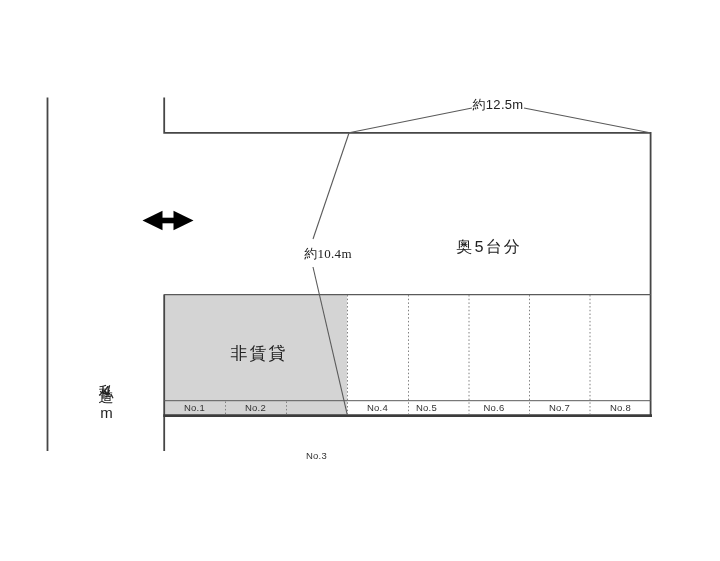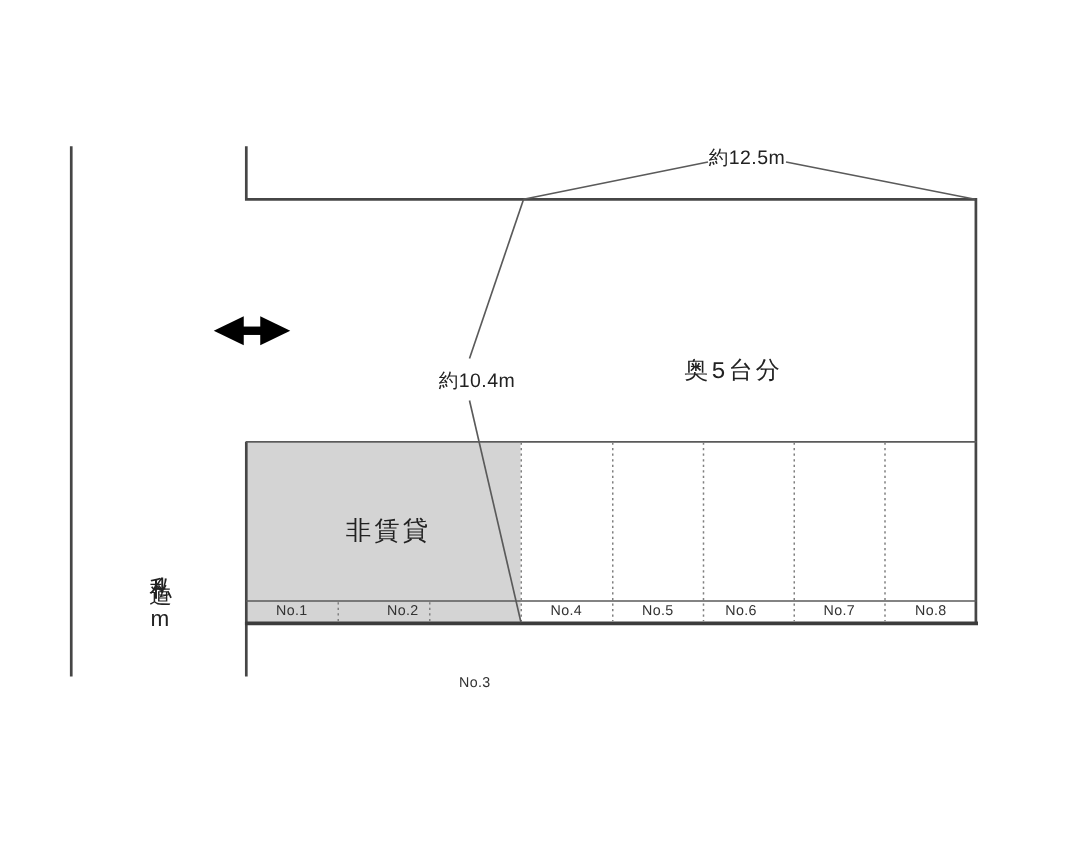--- a/index.html
+++ b/index.html
@@ -110,30 +110,30 @@
 
     <g fill="#000000">
       <rect x="158" y="217.7" width="20" height="5.6"></rect>
       <polygon points="142.5,220.5 162.5,210.8 162.5,230.2"></polygon>
       <polygon points="193.5,220.5 173.5,210.8 173.5,230.2"></polygon>
     </g>
   </svg>
 
   <div class="txt dim-label" style="left:498px; top:96px;">約12.5m</div>
 
-  <div class="txt dim-label" style="left:318px; top:245px;">約10.4m</div>
+  <div class="txt dim-label" style="left:328px; top:245px;font-family:Liberation Serif, serif;">約10.4m</div>
 
   <div class="txt back-area-label" style="left:489px; top:237px;font-family:Liberation Mono, monospace;">奥5台分</div>
 
   <div class="txt non-rental-label" style="left:259px; top:342px;">非賃貸</div>
 
   <div class="txt private-road-label">私道4m</div>
 
   <div class="space-label" style="left:164px; width:61px;">No.1</div>
-  <div class="space-label" style="left:238px; width:61px;">No.2</div>
+  <div class="space-label" style="left:225px; width:61px;">No.2</div>
   <div class="space-label" style="left:286px; width:61px;margin-top:48px;">No.3</div>
   <div class="space-label" style="left:347px; width:61px;">No.4</div>
-  <div class="space-label" style="left:408px; width:61px;">No.5</div>
+  <div class="space-label" style="left:396px; width:61px;">No.5</div>
   <div class="space-label" style="left:464px; width:60px;">No.6</div>
   <div class="space-label" style="left:529px; width:61px;">No.7</div>
   <div class="space-label" style="left:590px; width:61px;">No.8</div>
 
 </div>
 
 </body></html>

